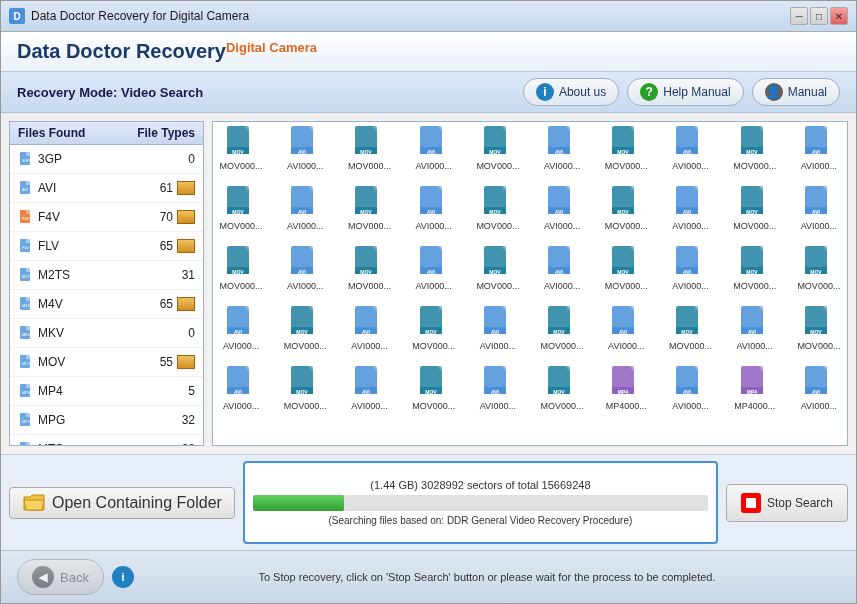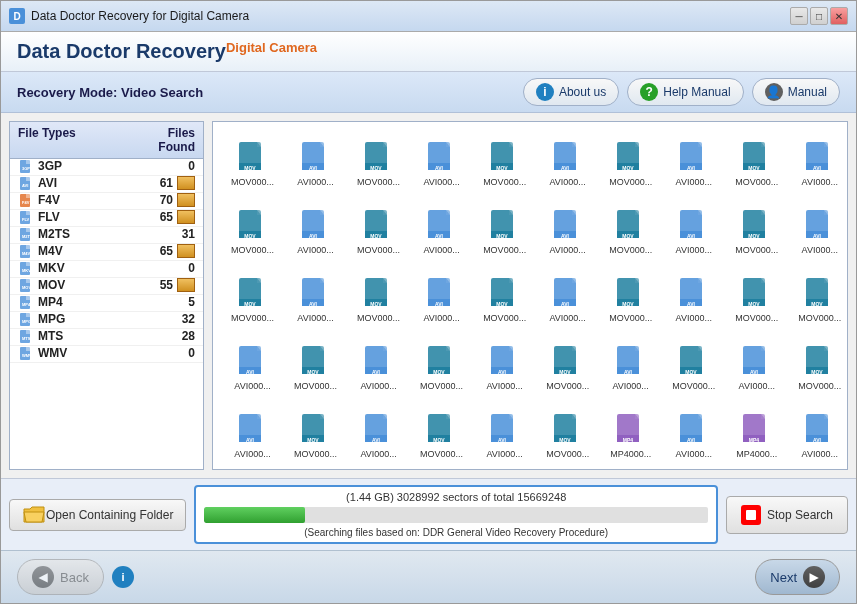--- a/index.html
+++ b/index.html
@@ -170,24 +170,24 @@
       color: #1a1a4a;
     }
     .left-panel-col:first-child { flex: 1; }
     .left-panel-col:last-child { width: 80px; text-align: right; }
     .file-list {
       flex: 1;
       overflow-y: auto;
     }
     .file-row {
       display: flex;
-      padding: 0 8px;
+      align-items: center;
+      padding: 6px 8px;
       border-bottom: 1px solid #f0f0f0;
       cursor: pointer;
-      font-weight: bold;
     }
     .file-type-name {
       flex: 1;
       font-size: 12px;
       color: #222;
     }
     .file-count {
       font-size: 12px;
       color: #222;
       text-align: right;
@@ -205,22 +205,22 @@
     .right-panel {
       flex: 1;
       border: 1px solid #a0b0c8;
       background: white;
       overflow-y: scroll;
       overflow-x: hidden;
     }
     .file-grid {
       display: grid;
       grid-template-columns: repeat(10, 1fr);
-      gap: 16px;
-      padding: 16px;
+      gap: 8px;
+      padding: 0;
     }
     .grid-item {
       display: flex;
       flex-direction: column;
       align-items: center;
       padding: 3px 2px;
       cursor: pointer;
     }
     .grid-file-icon {
       width: 32px;
@@ -245,39 +245,40 @@
       padding: 6px 8px;
       display: flex;
       align-items: center;
       gap: 8px;
       background: #e8eef8;
       border-top: 1px solid #c0c8d8;
     }
     .open-folder-btn {
       display: flex;
       align-items: center;
+      gap: 6px;
       background: linear-gradient(to bottom, #f8f8f8, #e0e0e0);
       border: 1px solid #aaa;
       border-radius: 4px;
       padding: 5px 12px;
       cursor: pointer;
-      font-size: 12px;
+      font-size: 16px;
       color: #333;
       white-space: nowrap;
     }
     .folder-icon-img {
       width: 24px;
       height: 20px;
     }
     .progress-section {
       flex: 1;
       border: 2px solid #4a90d9;
       border-radius: 4px;
       background: white;
-      padding: 4px 8px;
+      padding: 16px 8px;
     }
     .progress-header {
       font-size: 11px;
       color: #333;
       text-align: center;
       margin-bottom: 4px;
     }
     .progress-bar-container {
       background: #e0e0e0;
       height: 16px;
@@ -427,22 +428,22 @@
         <span class="btn-icon">👤</span>
         <span>Manual</span>
       </button>
     </div>
   </div>
 
   <div class="main-content">
 
     <div class="left-panel">
       <div class="left-panel-header">
+        <span class="left-panel-col">Files Found</span>
         <span class="left-panel-col">File Types</span>
-        <span class="left-panel-col">Files Found</span>
       </div>
       <div class="file-list">
 
       <div class="file-row">
             <div style="width: 16px; height: 16px; margin-right: 4px; flex-shrink: 0;"><svg viewBox="0 0 16 16" style="width:16px;height:16px;">
       <rect x="2" y="1" width="10" height="13" rx="1" fill="#4a90d9" opacity="0.8"></rect>
       <rect x="8" y="1" width="4" height="4" rx="0" fill="white" opacity="0.4"></rect>
       <text x="4" y="11" font-size="4" fill="white" font-family="Arial">3GP</text>
     </svg></div>
             <span class="file-type-name">3GP</span>
@@ -1188,18 +1189,15 @@
   </div>
 
   <div class="nav-footer">
     <div class="nav-footer-left">
       <button class="nav-arrow-btn disabled">
         <div class="arrow-circle">◀</div>
         <span>Back</span>
       </button>
       <div class="info-icon-circle">i</div>
     </div>
-    <button class="nav-arrow-btn next">
-      <span>Next</span>
-      <div class="arrow-circle">▶</div>
-    </button>
+    <span class="nav-footer-center">To Stop recovery, click on 'Stop Search' button or please wait for the process to be completed.</span>
   </div>
 </div>
 
 </body></html>

